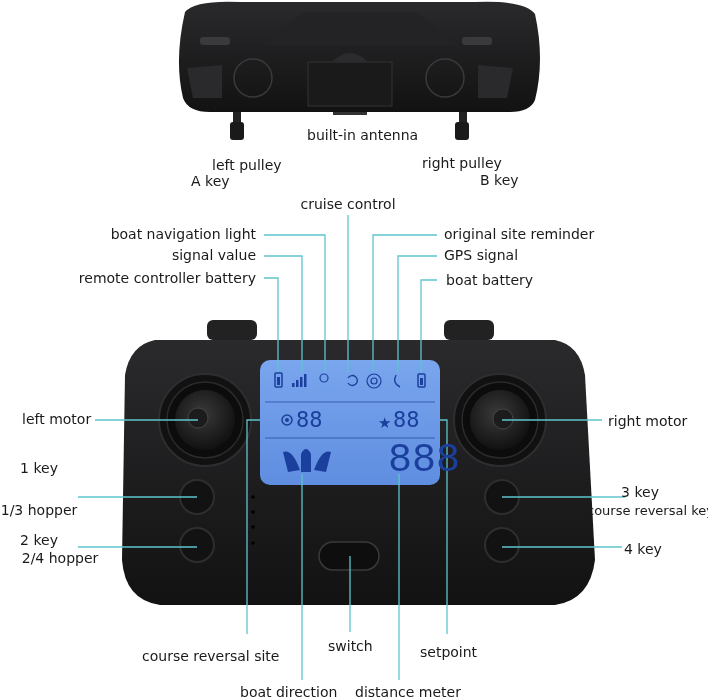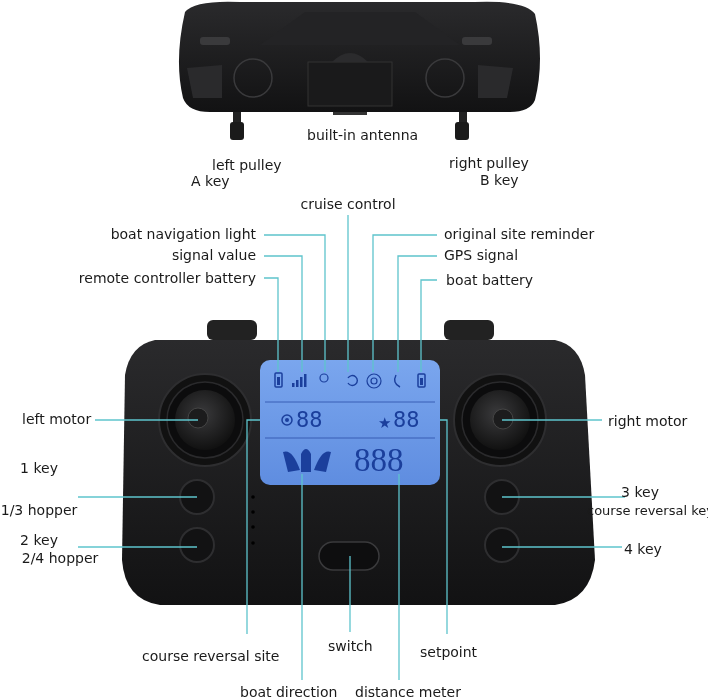--- a/index.html
+++ b/index.html
@@ -126,21 +126,21 @@
     <polyline class="line" points="440,420 447,420 447,634"></polyline>
     <line class="line" x1="302" y1="474" x2="302" y2="680"></line>
     <line class="line" x1="350" y1="556" x2="350" y2="632"></line>
     <line class="line" x1="399" y1="474" x2="399" y2="680"></line>
   </g>
 </svg>
 
 <div class="lbl small" style="left:307px;top:127px;">built-in antenna</div>
 <div class="lbl small" style="left:212px;top:157px;">left pulley</div>
 <div class="lbl small" style="left:191px;top:173px;">A key</div>
-<div class="lbl small" style="left:422px;top:155px;margin-left:27px;">right pulley</div>
+<div class="lbl small" style="left:422px;top:155px;">right pulley</div>
 <div class="lbl small" style="left:480px;top:172px;">B key</div>
 
 <div class="lbl c" style="left:288px;top:196px;width:120px;">cruise control</div>
 <div class="lbl r" style="left:60px;top:226px;width:196px;">boat navigation light</div>
 <div class="lbl r" style="left:60px;top:247px;width:196px;">signal value</div>
 <div class="lbl r" style="left:40px;top:270px;width:216px;">remote controller battery</div>
 <div class="lbl" style="left:444px;top:226px;">original site reminder</div>
 <div class="lbl" style="left:444px;top:247px;">GPS signal</div>
 <div class="lbl" style="left:446px;top:272px;">boat battery</div>
 
@@ -155,13 +155,13 @@
 <div class="lbl" style="left:624px;top:541px;">4 key</div>
 
 <div class="lbl" style="left:142px;top:648px;">course reversal site</div>
 <div class="lbl" style="left:328px;top:638px;">switch</div>
 <div class="lbl" style="left:420px;top:644px;">setpoint</div>
 <div class="lbl" style="left:240px;top:684px;">boat direction</div>
 <div class="lbl" style="left:355px;top:684px;">distance meter</div>
 
 <div class="lbl" style="left:296px;top:409px;font-family:'DejaVu Sans Mono',monospace;font-size:22px;line-height:22px;color:#1b3f9c;">88</div>
 <div class="lbl" style="left:393px;top:409px;font-family:'DejaVu Sans Mono',monospace;font-size:22px;line-height:22px;color:#1b3f9c;">88</div>
-<div class="lbl" style="left:354px;top:444px;font-family:Liberation Serif, serif;font-size:33px;line-height:33px;color:#1b3f9c;">888</div>
+<div class="lbl" style="left:388px;top:444px;font-family:Liberation Mono, monospace;font-size:40px;line-height:33px;color:#1b3f9c;">888</div>
 
 </body></html>

